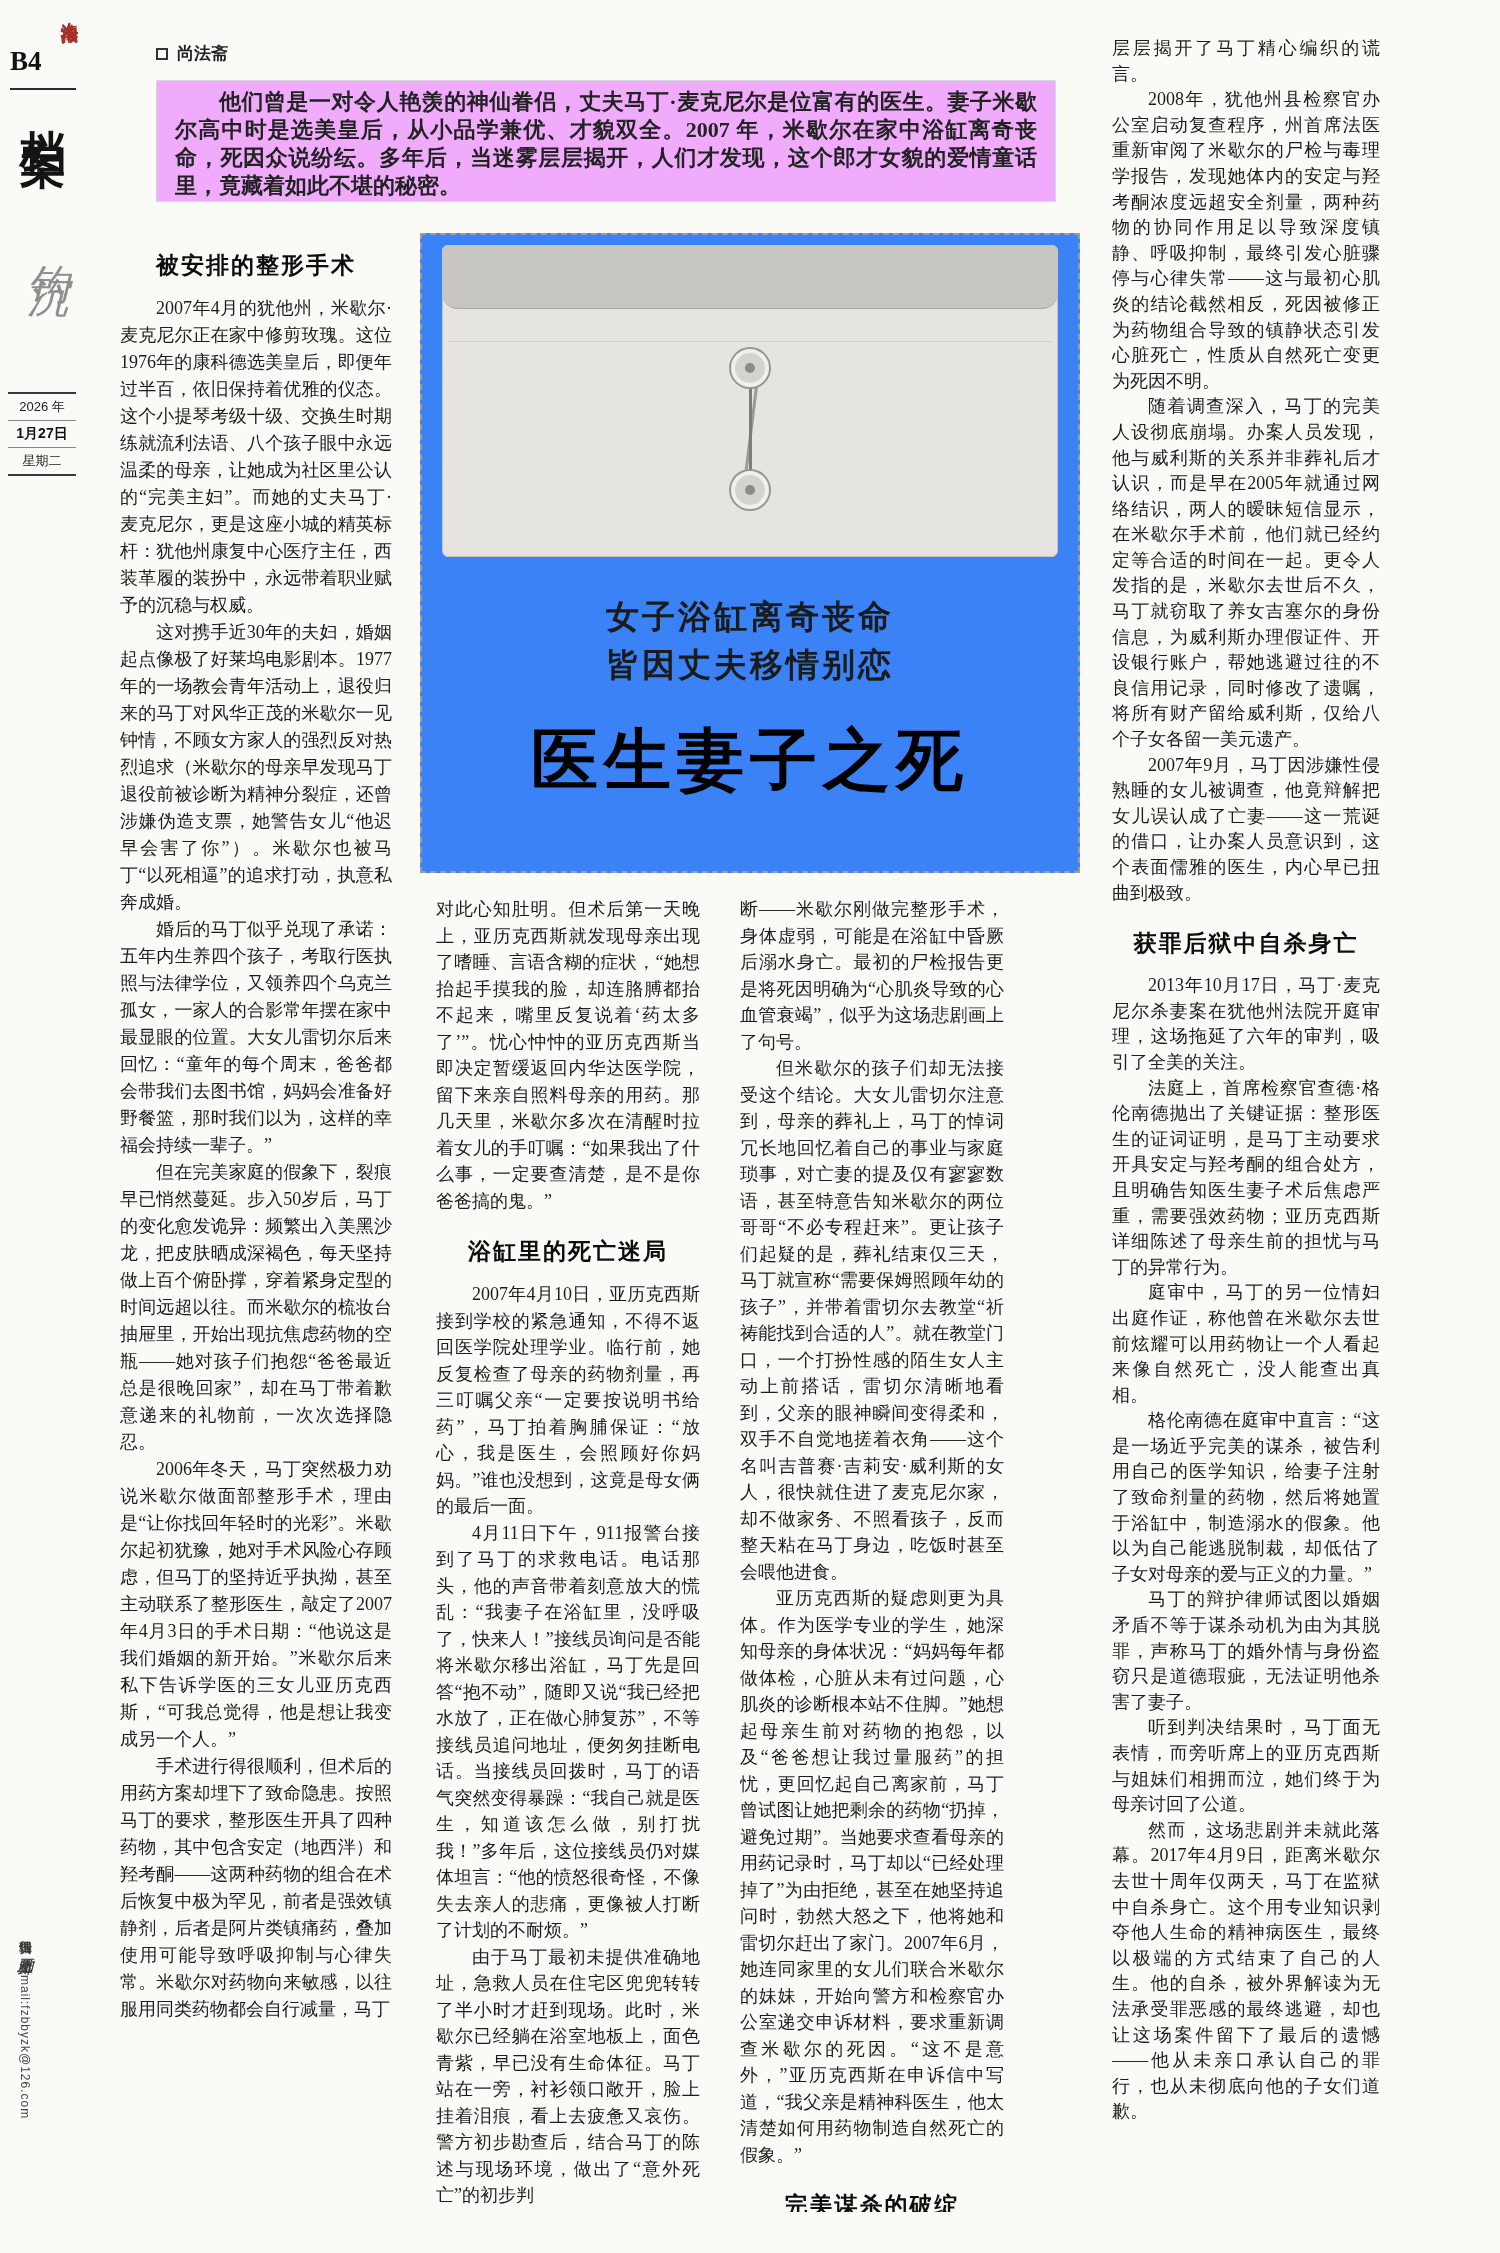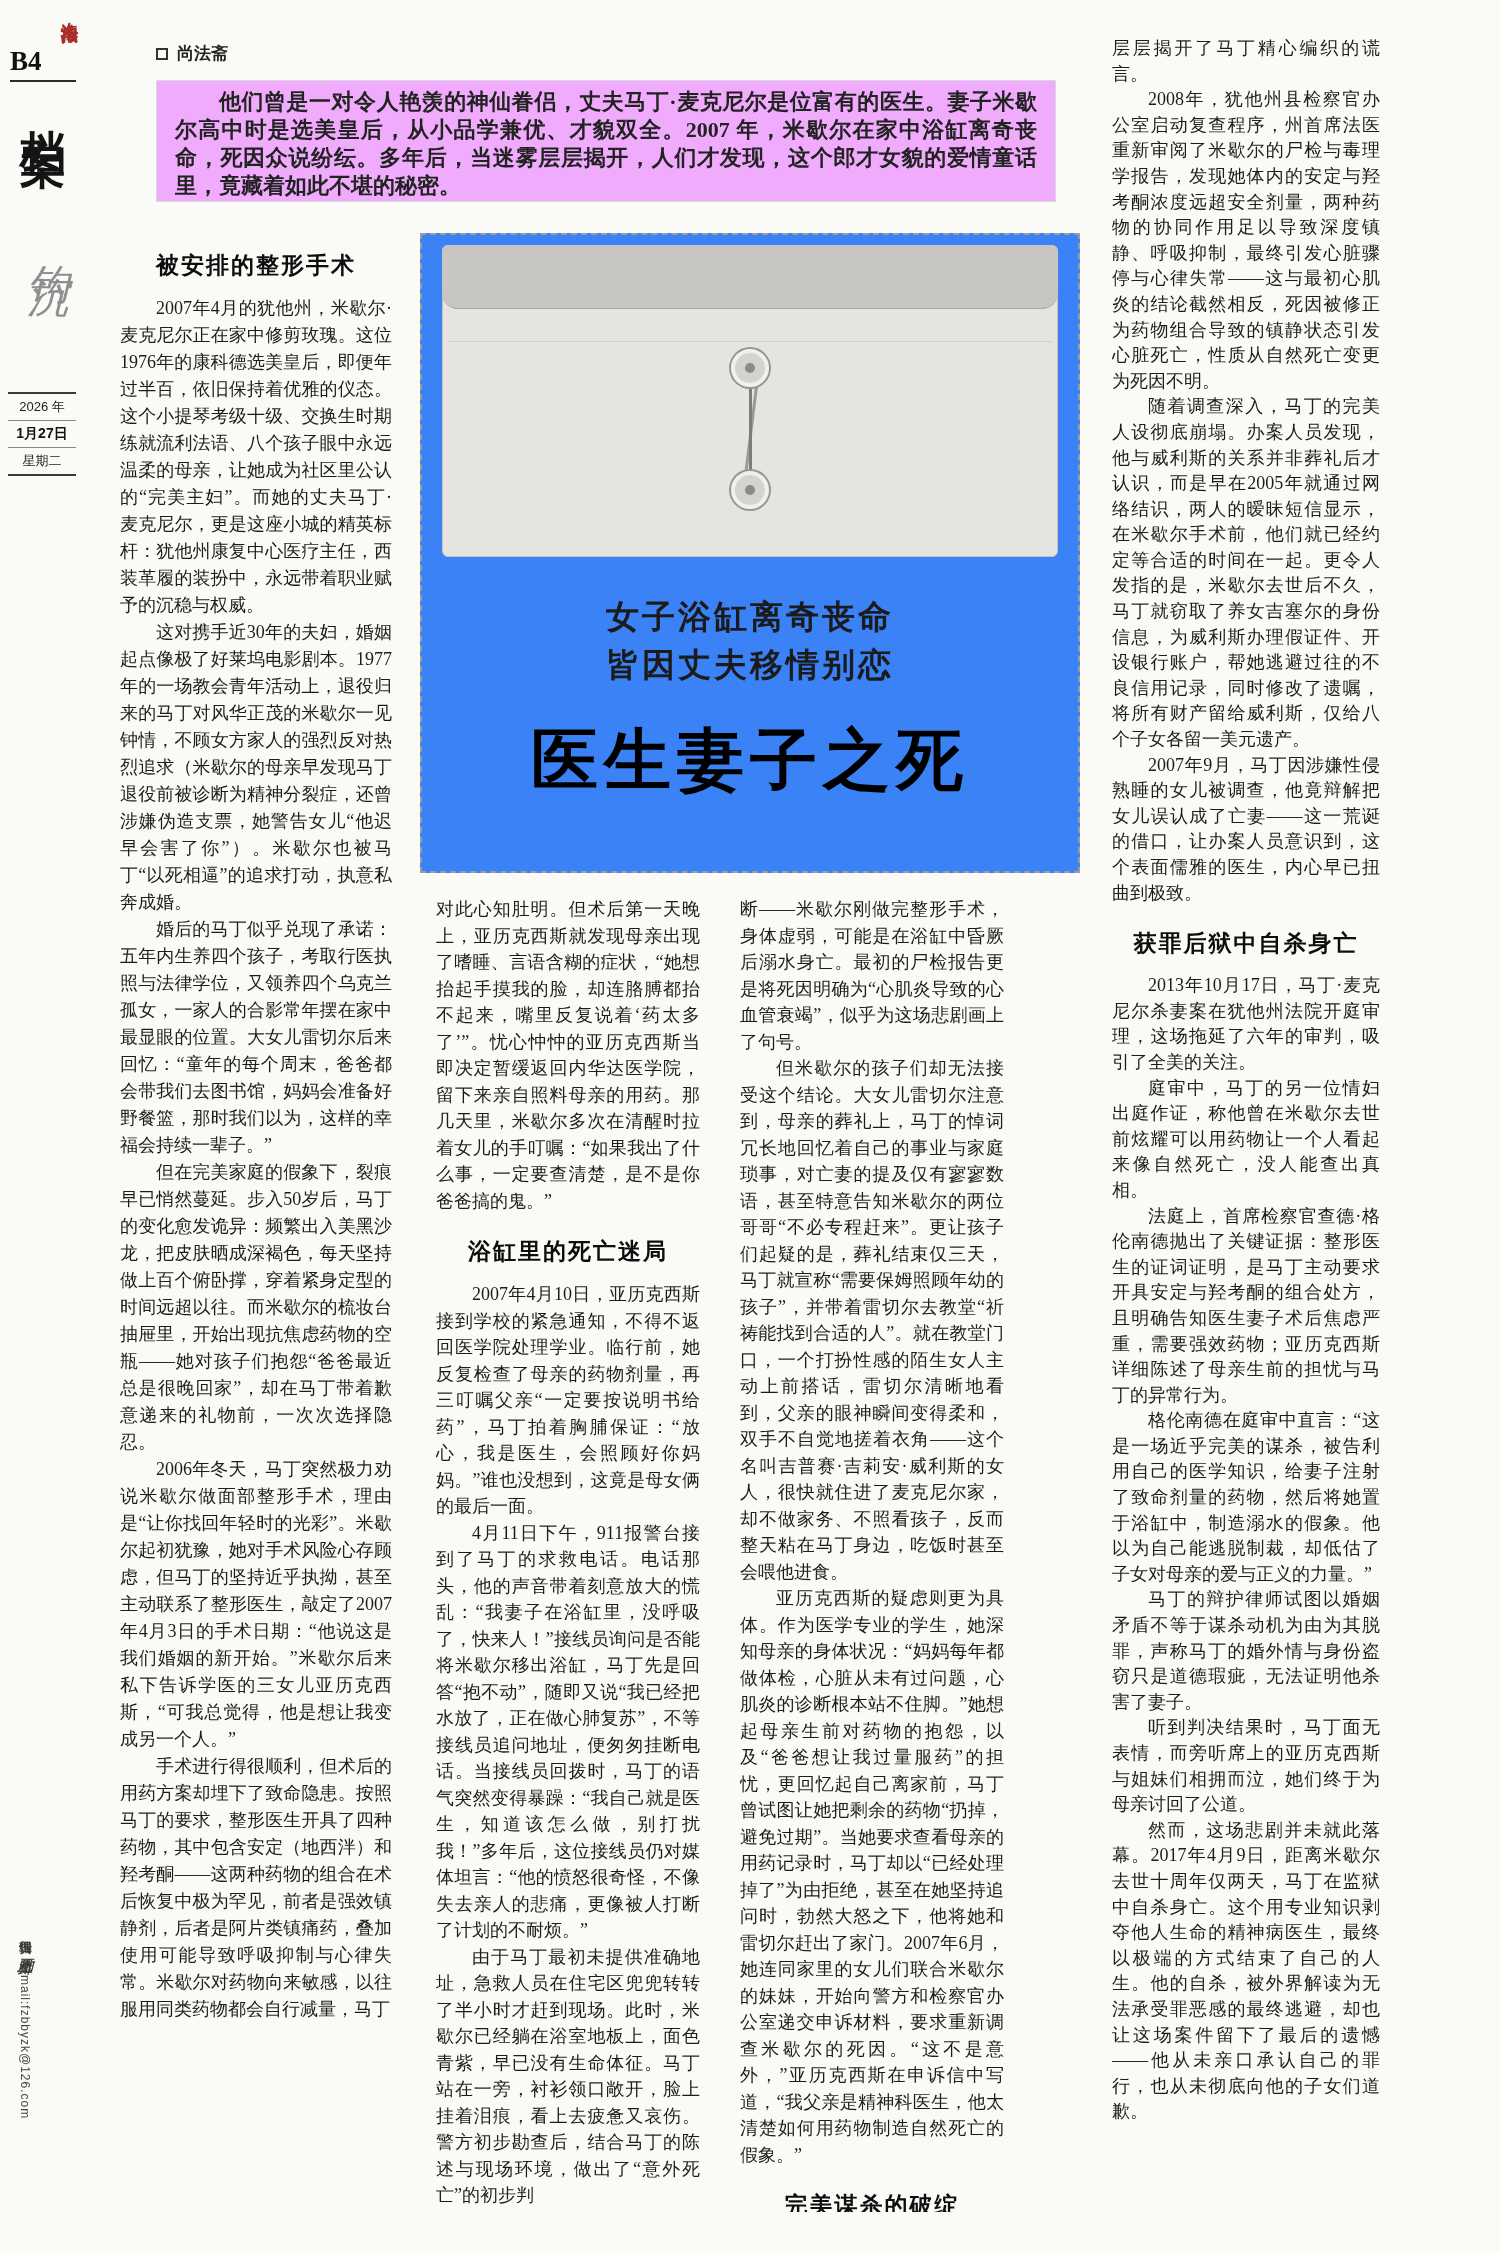--- a/index.html
+++ b/index.html
@@ -18,21 +18,21 @@
   .sidebar { position:absolute; left:0; top:0; width:88px; height:100%; }
   .paper-name {
     position:absolute; top:8px; left:10px; height:70px; width:70px;
     writing-mode: vertical-rl; text-orientation: upright;
     font-size:17px; line-height:1.3; font-weight:bold; color:#a8302a;
     font-family:"Liberation Serif", serif; letter-spacing:1px;
   }
   .page-no {
     position:absolute; top:46px; left:10px; width:66px;
     font-size:27px; font-weight:bold; font-family:"Liberation Serif", serif;
-    color:#111; border-bottom:2px solid #2a2a2a; padding-bottom:3px;
+    color:#111; border-bottom:2px solid #2a2a2a; padding-bottom:11px;
   }
   .sec-title-1 {
     position:absolute; top:92px; left:16px; height:135px;
     writing-mode: vertical-rl; text-orientation: upright;
     font-size:46px; line-height:56px; font-weight:900; color:#141414;
     font-family:"Liberation Sans", sans-serif; letter-spacing:10px;
   }
   .sec-title-2 {
     position:absolute; top:232px; left:20px; height:150px;
     writing-mode: vertical-rl; text-orientation: upright;
@@ -211,22 +211,22 @@
         <p>亚历克西斯的疑虑则更为具体。作为医学专业的学生，她深知母亲的身体状况：“妈妈每年都做体检，心脏从未有过问题，心肌炎的诊断根本站不住脚。”她想起母亲生前对药物的抱怨，以及“爸爸想让我过量服药”的担忧，更回忆起自己离家前，马丁曾试图让她把剩余的药物“扔掉，避免过期”。当她要求查看母亲的用药记录时，马丁却以“已经处理掉了”为由拒绝，甚至在她坚持追问时，勃然大怒之下，他将她和雷切尔赶出了家门。2007年6月，她连同家里的女儿们联合米歇尔的妹妹，开始向警方和检察官办公室递交申诉材料，要求重新调查米歇尔的死因。“这不是意外，”亚历克西斯在申诉信中写道，“我父亲是精神科医生，他太清楚如何用药物制造自然死亡的假象。”</p>
         <h2>完美谋杀的破绽</h2>
       </section>
     <section class="col col4">
         <p class="cont">层层揭开了马丁精心编织的谎言。</p>
         <p>2008年，犹他州县检察官办公室启动复查程序，州首席法医重新审阅了米歇尔的尸检与毒理学报告，发现她体内的安定与羟考酮浓度远超安全剂量，两种药物的协同作用足以导致深度镇静、呼吸抑制，最终引发心脏骤停与心律失常——这与最初心肌炎的结论截然相反，死因被修正为药物组合导致的镇静状态引发心脏死亡，性质从自然死亡变更为死因不明。</p>
         <p>随着调查深入，马丁的完美人设彻底崩塌。办案人员发现，他与威利斯的关系并非葬礼后才认识，而是早在2005年就通过网络结识，两人的暧昧短信显示，在米歇尔手术前，他们就已经约定等合适的时间在一起。更令人发指的是，米歇尔去世后不久，马丁就窃取了养女吉塞尔的身份信息，为威利斯办理假证件、开设银行账户，帮她逃避过往的不良信用记录，同时修改了遗嘱，将所有财产留给威利斯，仅给八个子女各留一美元遗产。</p>
         <p>2007年9月，马丁因涉嫌性侵熟睡的女儿被调查，他竟辩解把女儿误认成了亡妻——这一荒诞的借口，让办案人员意识到，这个表面儒雅的医生，内心早已扭曲到极致。</p>
         <h2>获罪后狱中自杀身亡</h2>
         <p>2013年10月17日，马丁·麦克尼尔杀妻案在犹他州法院开庭审理，这场拖延了六年的审判，吸引了全美的关注。</p>
+        <p>法庭上，首席检察官查德·格伦南德抛出了关键证据：整形医生的证词证明，是马丁主动要求开具安定与羟考酮的组合处方，且明确告知医生妻子术后焦虑严重，需要强效药物；亚历克西斯详细陈述了母亲生前的担忧与马丁的异常行为。</p>
         <p>庭审中，马丁的另一位情妇出庭作证，称他曾在米歇尔去世前炫耀可以用药物让一个人看起来像自然死亡，没人能查出真相。</p>
-        <p>法庭上，首席检察官查德·格伦南德抛出了关键证据：整形医生的证词证明，是马丁主动要求开具安定与羟考酮的组合处方，且明确告知医生妻子术后焦虑严重，需要强效药物；亚历克西斯详细陈述了母亲生前的担忧与马丁的异常行为。</p>
         <p>格伦南德在庭审中直言：“这是一场近乎完美的谋杀，被告利用自己的医学知识，给妻子注射了致命剂量的药物，然后将她置于浴缸中，制造溺水的假象。他以为自己能逃脱制裁，却低估了子女对母亲的爱与正义的力量。”</p>
         <p>马丁的辩护律师试图以婚姻矛盾不等于谋杀动机为由为其脱罪，声称马丁的婚外情与身份盗窃只是道德瑕疵，无法证明他杀害了妻子。</p>
         <p>听到判决结果时，马丁面无表情，而旁听席上的亚历克西斯与姐妹们相拥而泣，她们终于为母亲讨回了公道。</p>
         <p>然而，这场悲剧并未就此落幕。2017年4月9日，距离米歇尔去世十周年仅两天，马丁在监狱中自杀身亡。这个用专业知识剥夺他人生命的精神病医生，最终以极端的方式结束了自己的人生。他的自杀，被外界解读为无法承受罪恶感的最终逃避，却也让这场案件留下了最后的遗憾——他从未亲口承认自己的罪行，也从未彻底向他的子女们道歉。</p>
       </section>
 
   </main>
 </div>
 
 </body></html>

